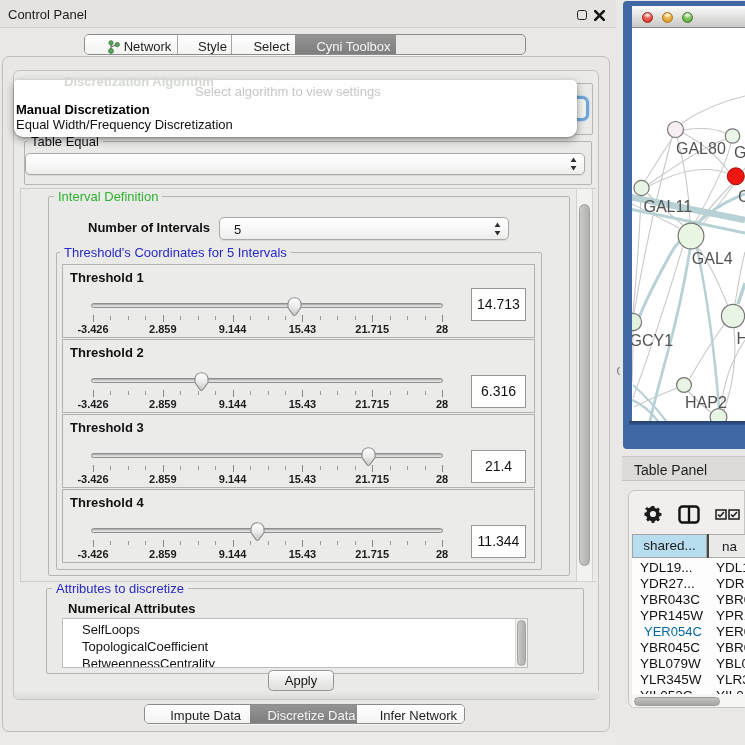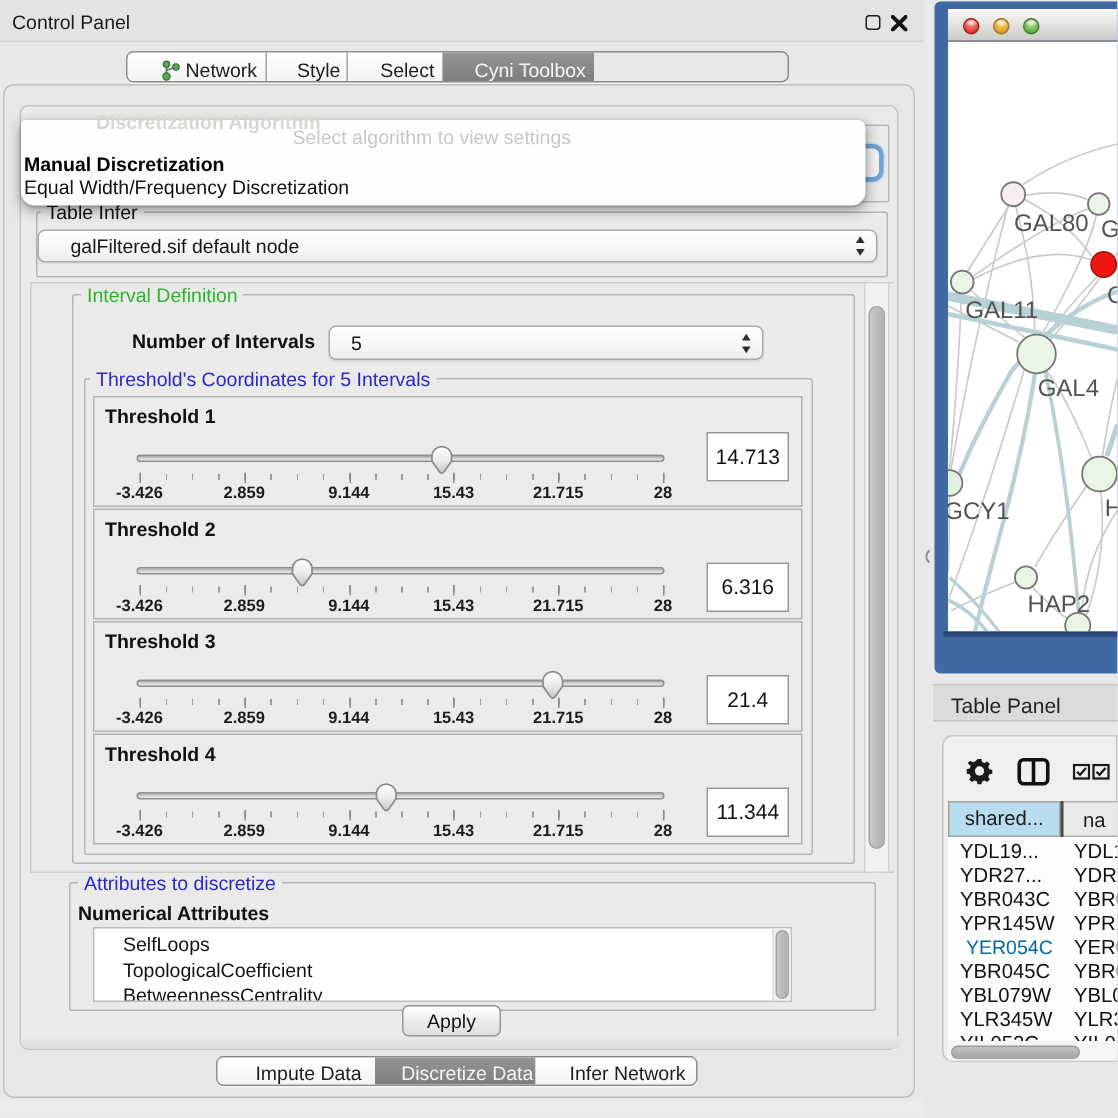--- a/index.html
+++ b/index.html
@@ -43,23 +43,22 @@
       </svg>Network</div>
     <div class="segsep"></div>
     <div class="seg" style="width:53px;">Style</div>
     <div class="segsep"></div>
     <div class="seg" style="width:63px;">Select</div>
     <div class="seg dark" style="width:101px;">Cyni Toolbox</div>
   </div>
 <div class="gbox" style="left:24px;top:83px;width:569px;height:52px;"></div>
 <div class="ab" style="left:570px;top:96px;width:19px;height:25px;border:3px solid #6fa4d8;border-radius:7px;background:#f2f2f1;box-shadow:0 0 2px #86b4e0;"></div>
 <div class="gbox" style="left:24px;top:141px;width:568px;height:44px;"></div>
-<div class="gtitle" style="left:27px;top:135px;color:#111;">Table Infer</div>
+<div class="gtitle" style="left:27px;top:135px;color:#111;">Table Equal</div>
 <div class="combo" style="left:25px;top:153px;width:560px;height:22px;">
-    <span class="ct">galFiltered.sif default node</span>
     <svg class="ar" viewBox="0 0 7 14">
       <path d="M3.5 0.5 L6.4 5 H0.6 Z" fill="#2e2e2e"></path>
       <path d="M3.5 13.5 L6.4 9 H0.6 Z" fill="#2e2e2e"></path>
     </svg>
   </div>
 <div class="ab" style="left:20px;top:188px;width:576px;height:394px;border:1px solid #cdcdcc;border-right:none;"></div>
 <div class="ab" style="left:576px;top:188px;width:17px;height:394px;background:#f2f2f1;border:1px solid #d2d2d1;border-radius:2px;"></div>
 <div class="ab" style="left:579px;top:204px;width:11px;height:362px;background:linear-gradient(to right,#c9c9c8,#b0b0af);border:1px solid #a0a09f;border-radius:6px;"></div>
 <div class="gbox" style="left:48px;top:196px;width:522px;height:380px;"></div>
 <div class="gtitle" style="left:54px;top:190px;color:#2db32d;">Interval Definition</div>
@@ -176,21 +175,21 @@
         <stop offset="0" stop-color="#ffffff"></stop>
         <stop offset="0.5" stop-color="#ececec"></stop>
         <stop offset="1" stop-color="#c6c6c6"></stop>
       </linearGradient>
     </defs>
     <path d="M2 8.2 A6.6 6.6 0 0 1 15 8.2 L15 12.5 L10.2 19.3 Q8.5 21.6 6.8 19.3 L2 12.5 Z" fill="url(#tg3)" stroke="#898989" stroke-width="1.1"></path>
   </svg>
 <div class="vbox" style="left:471px;top:525px;">11.344</div>
 <div class="gbox" style="left:46px;top:588px;width:538px;height:86px;"></div>
 <div class="gtitle" style="left:52px;top:582px;color:#2929c4;">Attributes to discretize</div>
-<div class="ab bold" style="left:52px;top:601px;font-size:13px;color:#111;">Numerical Attributes</div>
+<div class="ab bold" style="left:68px;top:601px;font-size:13px;color:#111;">Numerical Attributes</div>
 <div class="ab" style="left:62px;top:618px;width:466px;height:50px;background:#fff;border:1px solid #bdbdbc;overflow:hidden;">
     <div style="padding:3px 0 0 19px;font-size:13px;color:#131313;line-height:16.8px;">SelfLoops<br>TopologicalCoefficient<br>BetweennessCentrality</div>
   </div>
 <div class="ab" style="left:515px;top:619px;width:12px;height:48px;background:#f1f1f0;border-left:1px solid #dadad9;"></div>
 <div class="ab" style="left:517px;top:620px;width:9px;height:46px;background:linear-gradient(to right,#cacac9,#aeaead);border:1px solid #a2a2a1;border-radius:5px;"></div>
 <div class="ab" style="left:268px;top:670px;width:66px;height:21px;background:linear-gradient(#ffffff,#e9e9e8 60%,#e0e0df);border:1px solid #959594;border-radius:4.5px;font-size:13px;color:#161616;text-align:center;line-height:19px;">Apply</div>
 <div class="segwrap" style="left:144px;top:704px;width:321px;height:20px;">
     <div class="seg" style="width:106px;">Impute Data</div>
     <div class="seg dark" style="width:107px;">Discretize Data</div>
     <div class="seg" style="width:108px;">Infer Network</div>

